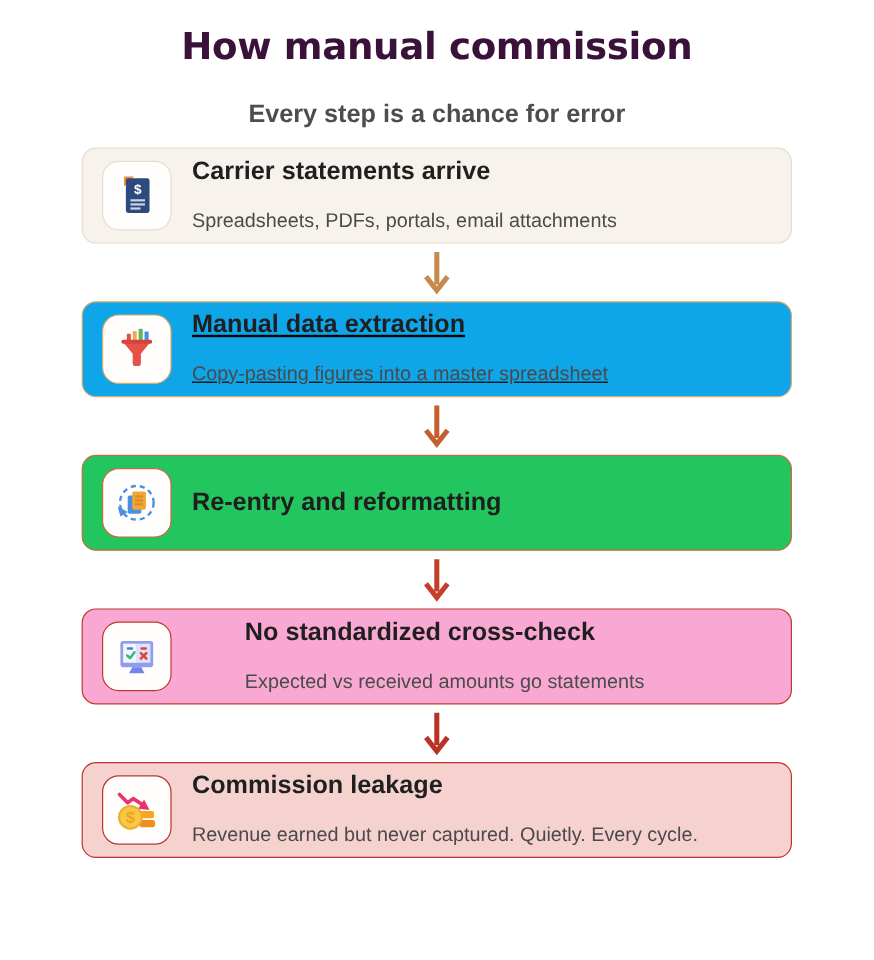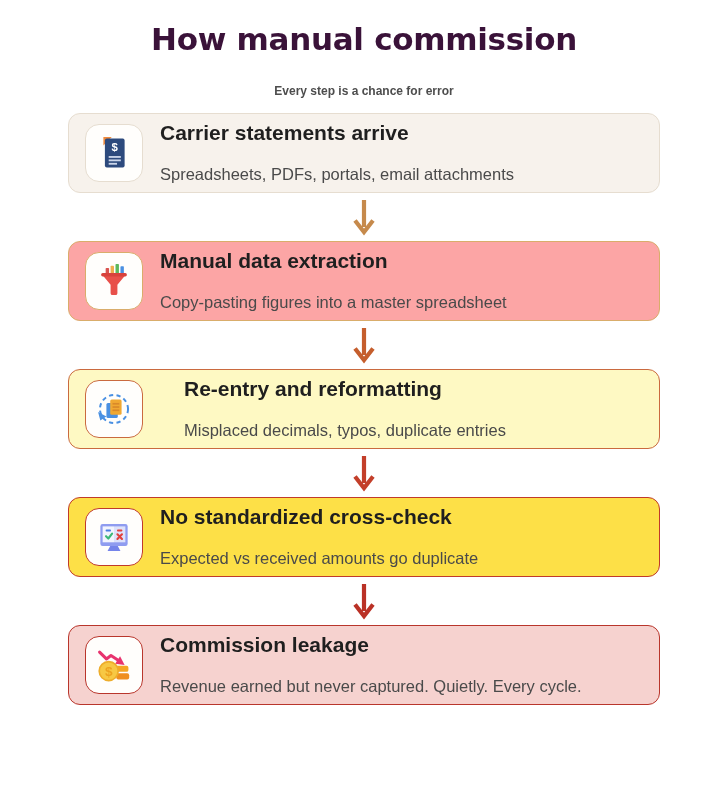--- a/index.html
+++ b/index.html
@@ -15,21 +15,21 @@
     text-align: center;
     font-family: "DejaVu Sans", sans-serif;
     font-size: 31px;
     font-weight: bold;
     line-height: 39px;
     letter-spacing: -0.3px;
   }
   .page-subtitle {
     margin-top: 25px;
     text-align: center;
-    font-size: 12px;
+    font-size: 21px;
     font-weight: bold;
     color: #4d4d4d;
   }
   .flow {
     width: 592px;
     margin: 15px auto 0;
   }
   .card {
     box-sizing: border-box;
     height: 80px;
@@ -102,21 +102,21 @@
       </div>
     </div>
 
     <div class="arrow-row" style="color: rgb(198, 138, 76);">
       <svg width="26" height="38" viewBox="0 0 26 38">
         <path d="M13 2 V29" stroke="currentColor" stroke-width="4.2" fill="none"></path>
         <path d="M4 22.5 L13 34 L22 22.5" stroke="currentColor" stroke-width="4.2" fill="none" stroke-linejoin="miter"></path>
       </svg>
     </div>
 
-    <div class="card" style="background-color: #fca5a5; border-color: rgb(217, 173, 107);">
+    <div class="card" style="background-color: #0ea5e9; border-color: rgb(217, 173, 107); text-decoration: underline;">
       <div class="icon-box" style="border-color: rgb(217, 173, 107);">
         <svg width="44" height="44" viewBox="0 0 58 58">
           <rect x="18" y="12" width="4.5" height="9" rx="1" fill="#d9534f"></rect>
           <rect x="24.5" y="9" width="4.5" height="12" rx="1" fill="#f0ad4e"></rect>
           <rect x="31" y="6.5" width="4.5" height="14.5" rx="1" fill="#5cb85c"></rect>
           <rect x="37.5" y="9.5" width="4.5" height="11.5" rx="1" fill="#4a90e2"></rect>
           <path d="M13 20 H45 L33.5 34 V45 Q33.5 47.5 31 47.5 H27 Q24.5 47.5 24.5 45 V34 Z" fill="#e8504a"></path>
           <rect x="12" y="18.5" width="34" height="4.5" rx="2.2" fill="#d8423c"></rect>
         </svg>
       </div>
@@ -126,61 +126,60 @@
       </div>
     </div>
 
     <div class="arrow-row" style="color: rgb(197, 94, 45);">
       <svg width="26" height="38" viewBox="0 0 26 38">
         <path d="M13 2 V29" stroke="currentColor" stroke-width="4.2" fill="none"></path>
         <path d="M4 22.5 L13 34 L22 22.5" stroke="currentColor" stroke-width="4.2" fill="none" stroke-linejoin="miter"></path>
       </svg>
     </div>
 
-    <div class="card" style="background-color: #fef9c3; border-color: rgb(202, 106, 63); gap: 24px;">
+    <div class="card" style="background-color: #22c55e; border-color: rgb(202, 106, 63);">
       <div class="icon-box" style="border-color: rgb(202, 106, 63);">
         <svg width="44" height="44" viewBox="0 0 58 58">
           <circle cx="29" cy="29" r="18.5" fill="none" stroke="#4a90e2" stroke-width="2.6" stroke-dasharray="5.5 4.5"></circle>
           <path d="M8 33 L11 44 L19 39 Z" fill="#4a90e2"></path>
           <rect x="19" y="21" width="15" height="20" rx="2" fill="#4a90e2"></rect>
           <rect x="24" y="16.5" width="15" height="20" rx="2" fill="#f0a832"></rect>
           <rect x="27" y="21" width="9" height="2.2" fill="#d9892a"></rect>
           <rect x="27" y="25.3" width="9" height="2.2" fill="#d9892a"></rect>
           <rect x="27" y="29.6" width="9" height="2.2" fill="#d9892a"></rect>
         </svg>
       </div>
       <div class="card-text">
         <div class="card-title">Re-entry and reformatting</div>
-        <div class="card-desc">Misplaced decimals, typos, duplicate entries</div>
       </div>
     </div>
 
     <div class="arrow-row" style="color: rgb(195, 63, 42);">
       <svg width="26" height="38" viewBox="0 0 26 38">
         <path d="M13 2 V29" stroke="currentColor" stroke-width="4.2" fill="none"></path>
         <path d="M4 22.5 L13 34 L22 22.5" stroke="currentColor" stroke-width="4.2" fill="none" stroke-linejoin="miter"></path>
       </svg>
     </div>
 
-    <div class="card" style="background-color: #fde047; border-color: rgb(192, 58, 43);">
+    <div class="card" style="background-color: #f9a8d4; border-color: rgb(192, 58, 43); gap: 44px;">
       <div class="icon-box" style="border-color: rgb(192, 58, 43);">
         <svg width="44" height="44" viewBox="0 0 58 58">
           <rect x="11" y="12" width="36" height="29" rx="3" fill="#8f9cf0"></rect>
           <rect x="14" y="15" width="15" height="21" fill="#f2f4fe"></rect>
           <rect x="29" y="15" width="15" height="21" fill="#dde2fb"></rect>
           <rect x="18" y="19" width="7" height="2.6" rx="1" fill="#4a7de2"></rect>
           <rect x="33" y="19" width="7" height="2.6" rx="1" fill="#e0413e"></rect>
           <path d="M18.5 28 L21.5 31 L26.5 24.5" stroke="#3cb878" stroke-width="2.8" fill="none" stroke-linecap="round" stroke-linejoin="round"></path>
           <path d="M33.5 25.5 L39.5 31.5 M39.5 25.5 L33.5 31.5" stroke="#e0413e" stroke-width="2.8" stroke-linecap="round"></path>
           <path d="M24 41 H34 L37.5 47.5 H20.5 Z" fill="#7584ea"></path>
         </svg>
       </div>
       <div class="card-text">
         <div class="card-title">No standardized cross-check</div>
-        <div class="card-desc">Expected vs received amounts go duplicate</div>
+        <div class="card-desc">Expected vs received amounts go statements</div>
       </div>
     </div>
 
     <div class="arrow-row" style="color: rgb(186, 49, 38);">
       <svg width="26" height="38" viewBox="0 0 26 38">
         <path d="M13 2 V29" stroke="currentColor" stroke-width="4.2" fill="none"></path>
         <path d="M4 22.5 L13 34 L22 22.5" stroke="currentColor" stroke-width="4.2" fill="none" stroke-linejoin="miter"></path>
       </svg>
     </div>
 

